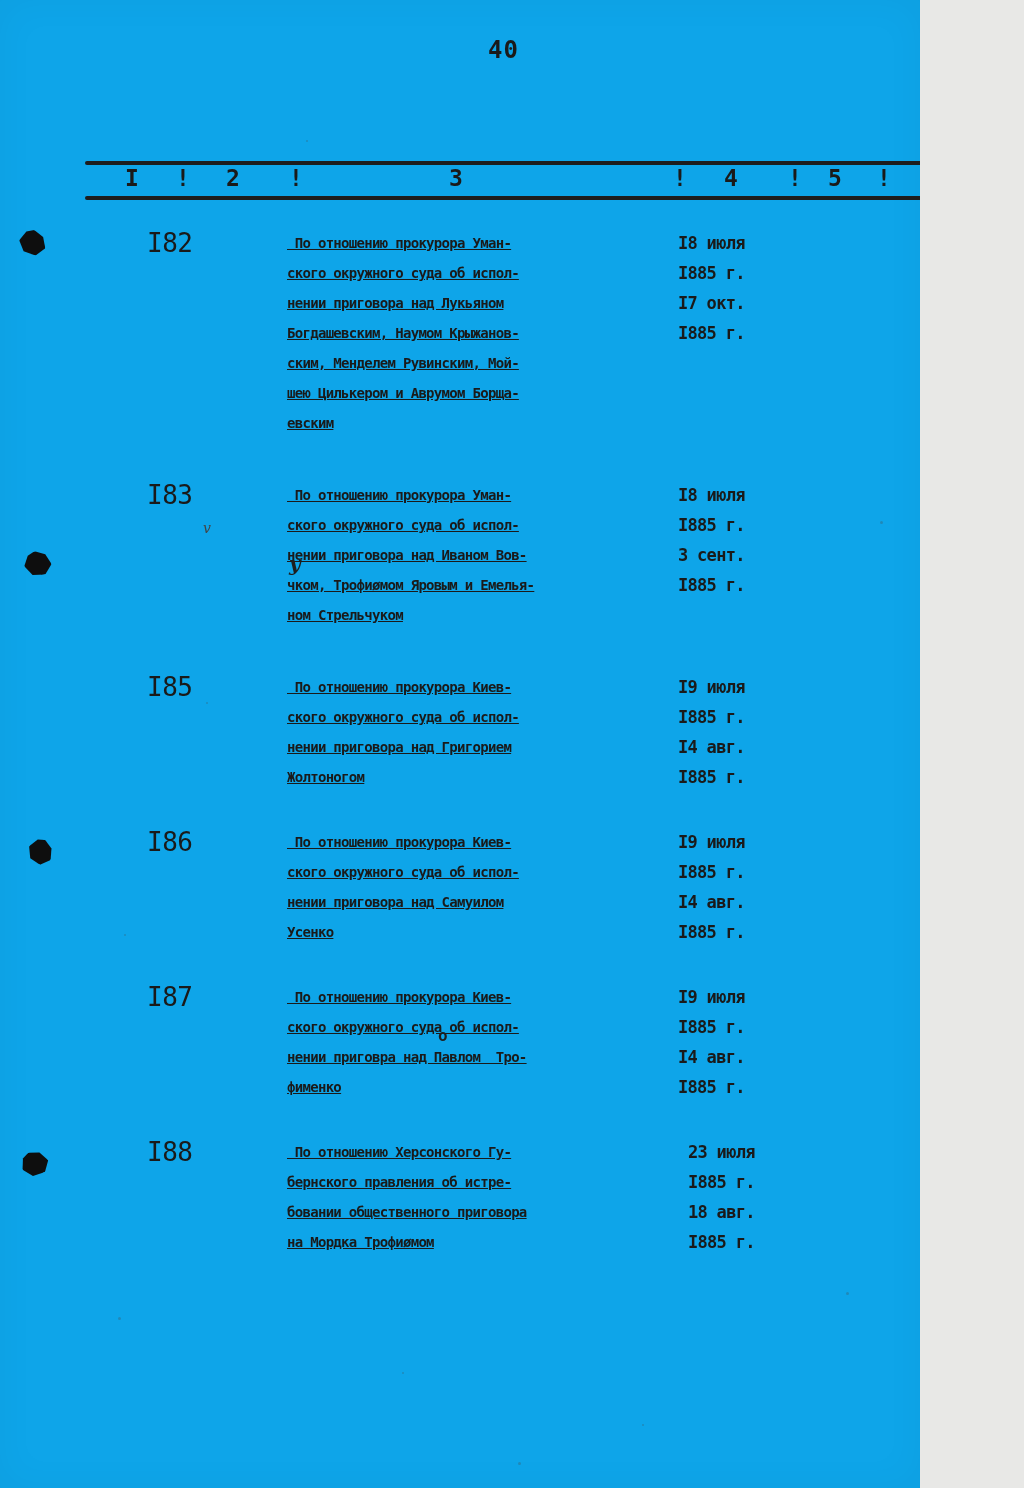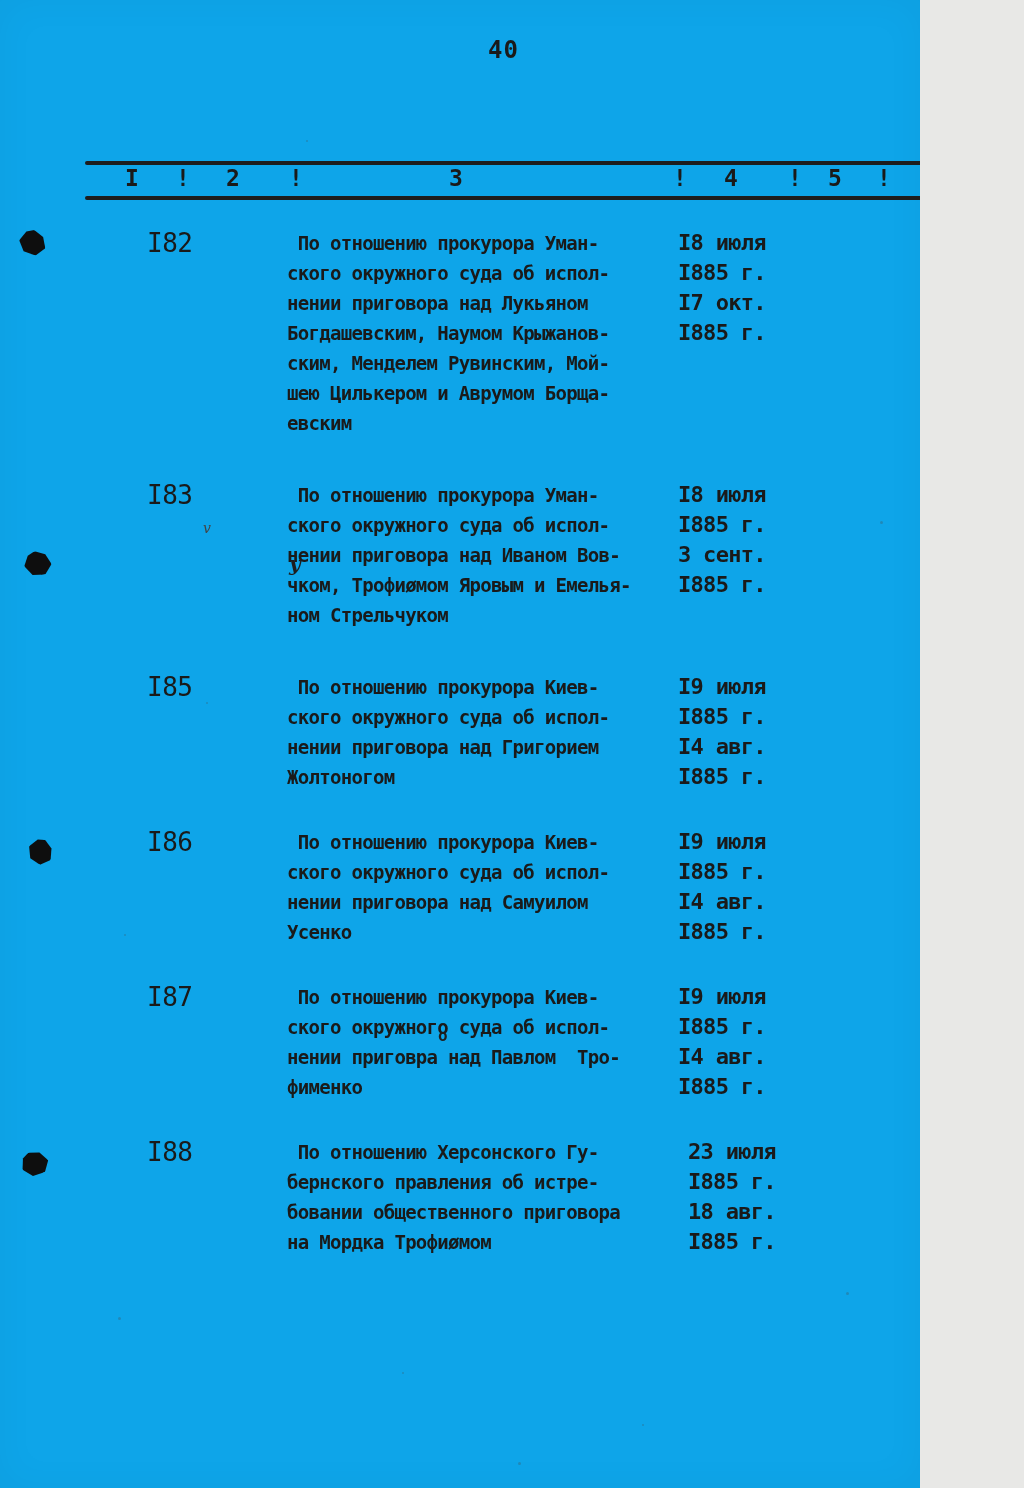--- a/index.html
+++ b/index.html
@@ -23,26 +23,26 @@
     position:absolute;top:165px;
     font-size:23px;font-weight:700;
   }
   .entry{position:absolute;left:0;width:1024px;}
   .entry .num{
     position:absolute;left:107px;top:0;
     font-size:26px;font-weight:400;letter-spacing:-0.5px;margin-left:40px;
   }
   .entry .text{
     position:absolute;left:287px;top:0;
-    font-size:19px;font-weight:700;letter-spacing:-0.7px;
-    line-height:30px;white-space:pre;
+    font-size:14px;font-weight:700;letter-spacing:-0.7px;
+    line-height:30px;white-space:pre;text-decoration:underline;
   }
   .entry .dates{
     position:absolute;left:678px;top:0;
-    font-size:22px;font-weight:700;letter-spacing:-0.7px;
+    font-size:17px;font-weight:700;letter-spacing:-0.7px;
     line-height:30px;white-space:pre;
   }
   .entry .dates.shift{left:688px;}
   .insert-mark{
     position:absolute;
     font-family:"DejaVu Serif","Liberation Serif",serif;
     font-style:italic;font-weight:700;color:#1e1e1e;
   }
   .insert-183{left:289px;top:552px;font-size:20px;}
   .insert-187{left:438px;top:1026px;font-size:16px;font-family:"DejaVu Sans Mono",monospace;font-style:normal;}

